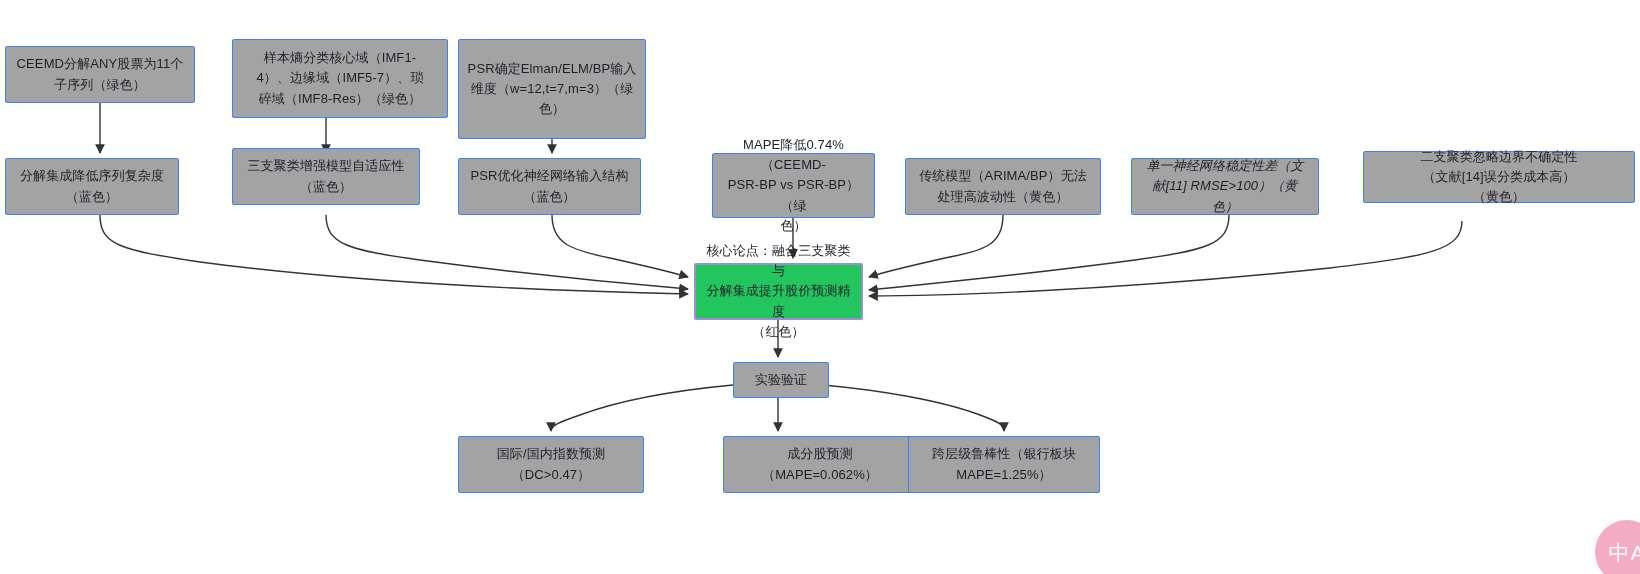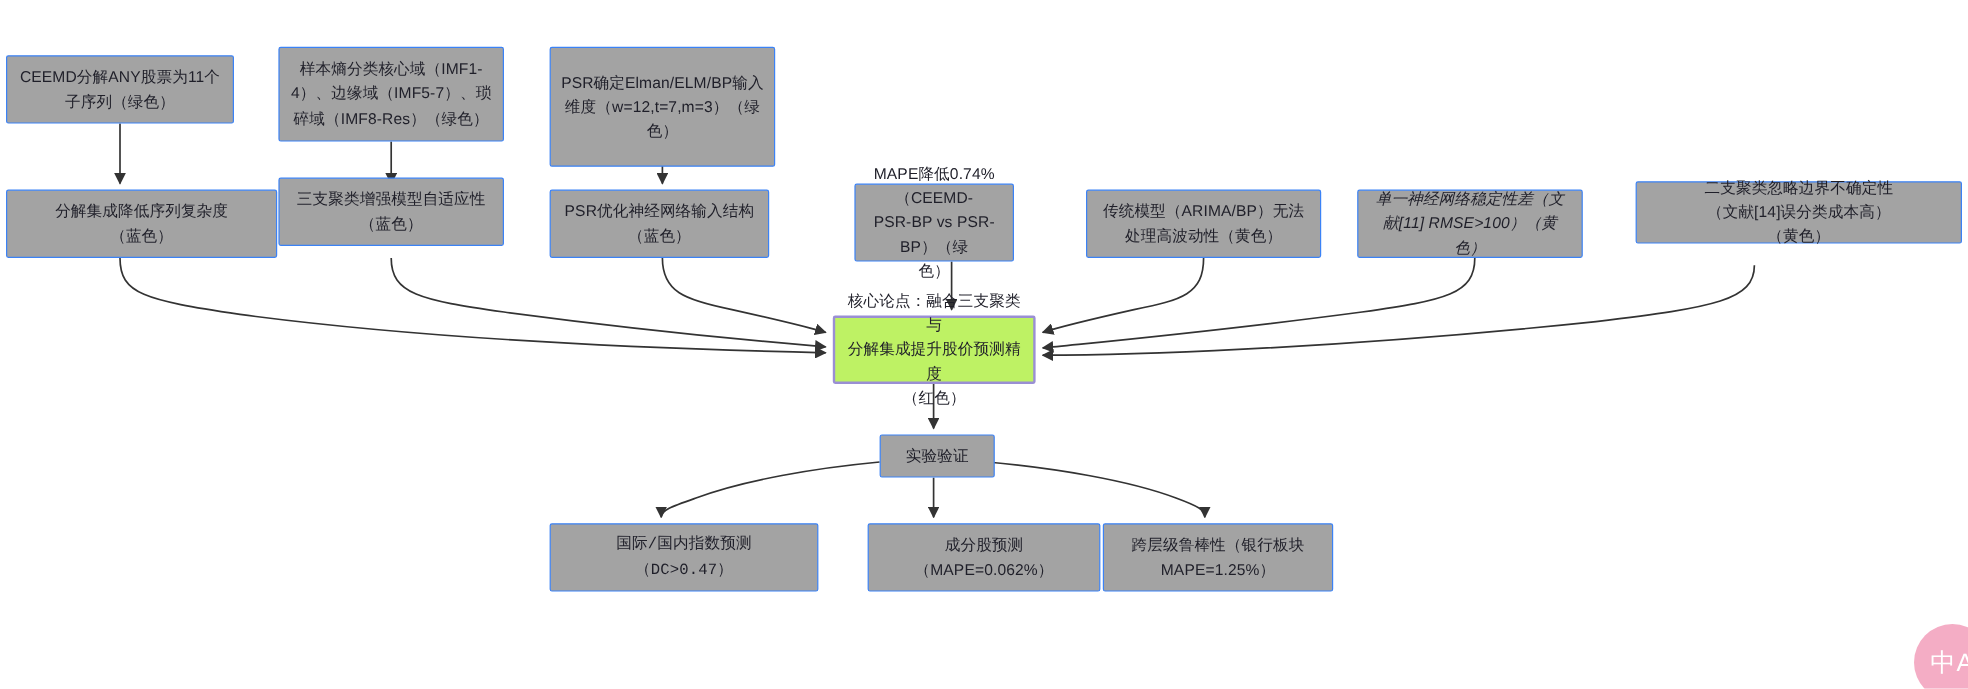--- a/index.html
+++ b/index.html
@@ -42,21 +42,21 @@
     padding: 4px 8px;
     letter-spacing: 0.1px;
     z-index: 2;
   }
   .node .label {
     display: block;
     width: 100%;
     white-space: pre-line;
   }
   .node.core {
-    background: #bef264;
+    background: #22c55e;
     border: 2px solid #9a8fd4;
     justify-content: flex-end;
   }
   .watermark {
     position: absolute;
     width: 64px;
     height: 64px;
     border-radius: 50%;
     background: #f3a6c0;
     color: #ffffff;
@@ -104,48 +104,48 @@
       <path d="M 778 398 L 778 431"></path>
       <path d="M 823 385 C 878 390 940 400 980 415 C 999 422 1004 425 1004 431"></path>
     </g>
   </svg>
 
   <div class="node" style="left:5px; top:46px; width:190px; height:57px;">
     <span class="label">CEEMD分解ANY股票为11个
 子序列（绿色）</span>
   </div>
 
-  <div class="node" style="left:232px; top:39px; width:188px; height:79px;">
+  <div class="node" style="left:232px; top:39px; width:216px; height:79px;">
     <span class="label">样本熵分类核心域（IMF1-
 4）、边缘域（IMF5-7）、琐
 碎域（IMF8-Res）（绿色）</span>
   </div>
 
   <div class="node" style="left:458px; top:39px; width:188px; height:100px;">
     <span class="label">PSR确定Elman/ELM/BP输入
 维度（w=12,t=7,m=3）（绿
 色）</span>
   </div>
 
-  <div class="node" style="left:5px; top:158px; width:226px; height:57px;">
+  <div class="node" style="left:5px; top:158px; width:174px; height:57px;">
     <span class="label">分解集成降低序列复杂度
 （蓝色）</span>
   </div>
 
   <div class="node" style="left:232px; top:148px; width:188px; height:57px;">
     <span class="label">三支聚类增强模型自适应性
 （蓝色）</span>
   </div>
 
   <div class="node" style="left:458px; top:158px; width:183px; height:57px;">
     <span class="label">PSR优化神经网络输入结构
 （蓝色）</span>
   </div>
 
-  <div class="node" style="left:712px; top:153px; width:133px; height:65px;">
+  <div class="node" style="left:712px; top:153px; width:163px; height:65px;">
     <span class="label">MAPE降低0.74%（CEEMD-
 PSR-BP vs PSR-BP）（绿
 色）</span>
   </div>
 
   <div class="node" style="left:905px; top:158px; width:196px; height:57px;">
     <span class="label">传统模型（ARIMA/BP）无法
 处理高波动性（黄色）</span>
   </div>
 
@@ -163,31 +163,31 @@
   <div class="node core" style="left:694px; top:263px; width:169px; height:57px;">
     <span class="label">核心论点：融合三支聚类与
 分解集成提升股价预测精度
 （红色）</span>
   </div>
 
   <div class="node" style="left:733px; top:362px; width:96px; height:36px;">
     <span class="label">实验验证</span>
   </div>
 
-  <div class="node" style="left:458px; top:436px; width:224px; height:57px;font-family:Liberation Mono, monospace;">
+  <div class="node" style="left:458px; top:436px; width:186px; height:57px;">
     <span class="label">国际/国内指数预测
 （DC&gt;0.47）</span>
   </div>
 
   <div class="node" style="left:681px; top:436px; width:194px; height:57px;margin-left:42px;">
     <span class="label">成分股预测
 （MAPE=0.062%）</span>
   </div>
 
-  <div class="node" style="left:908px; top:436px; width:192px; height:57px;margin-left:11px;">
+  <div class="node" style="left:908px; top:436px; width:192px; height:57px;">
     <span class="label">跨层级鲁棒性（银行板块
 MAPE=1.25%）</span>
   </div>
 
   <div class="watermark" style="left:1595px; top:520px;">
     <span>中A</span>
   </div>
 
 </div>
 

